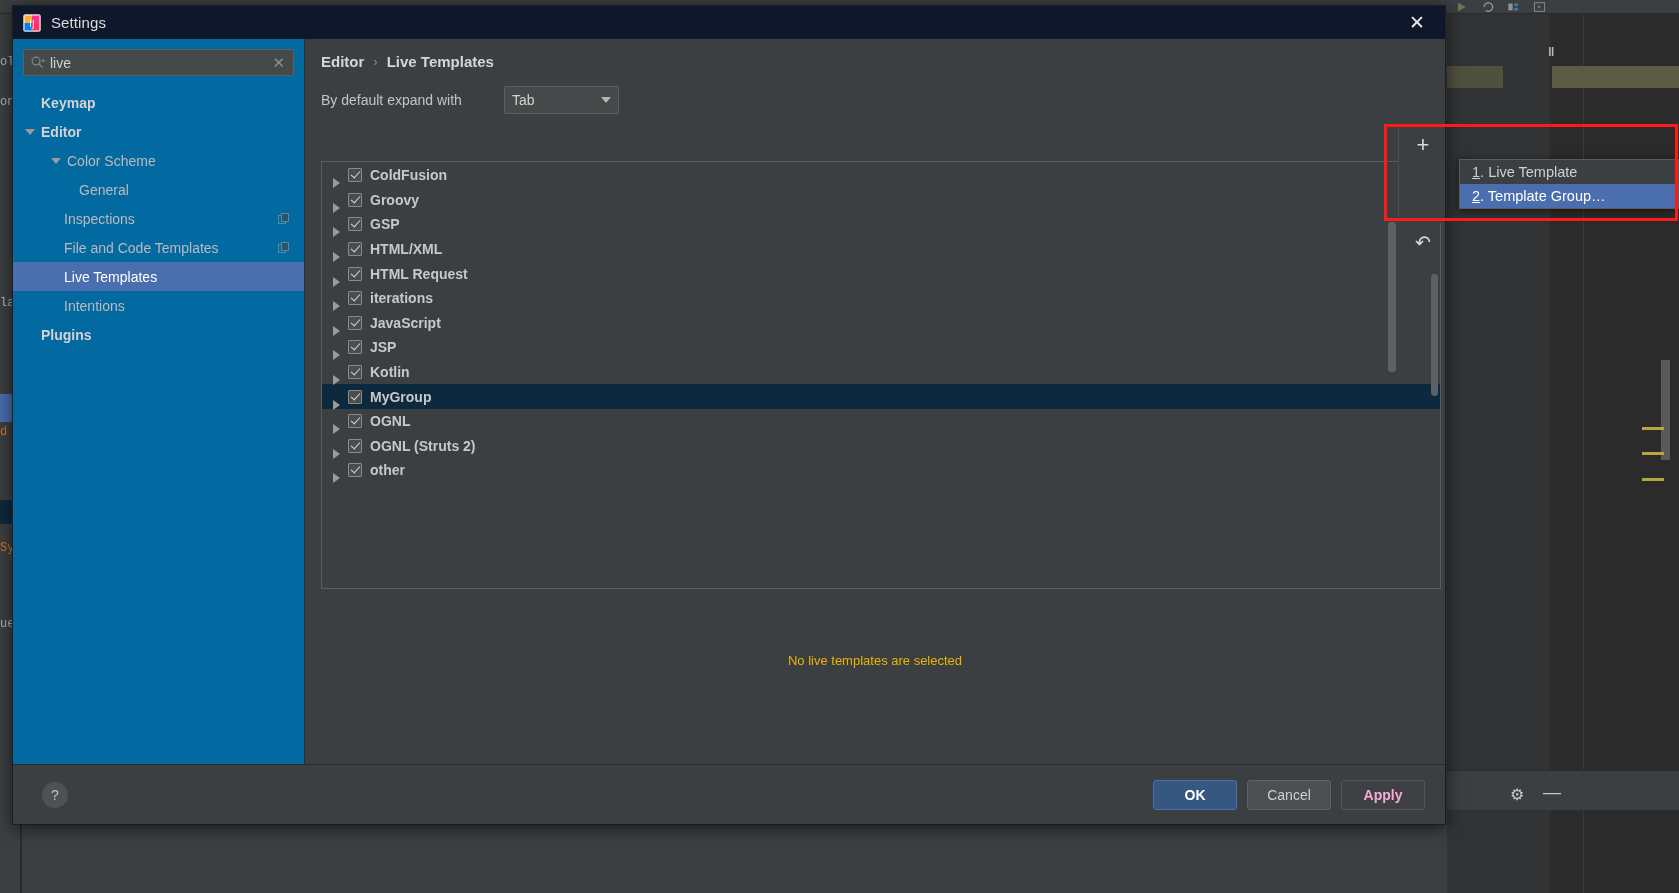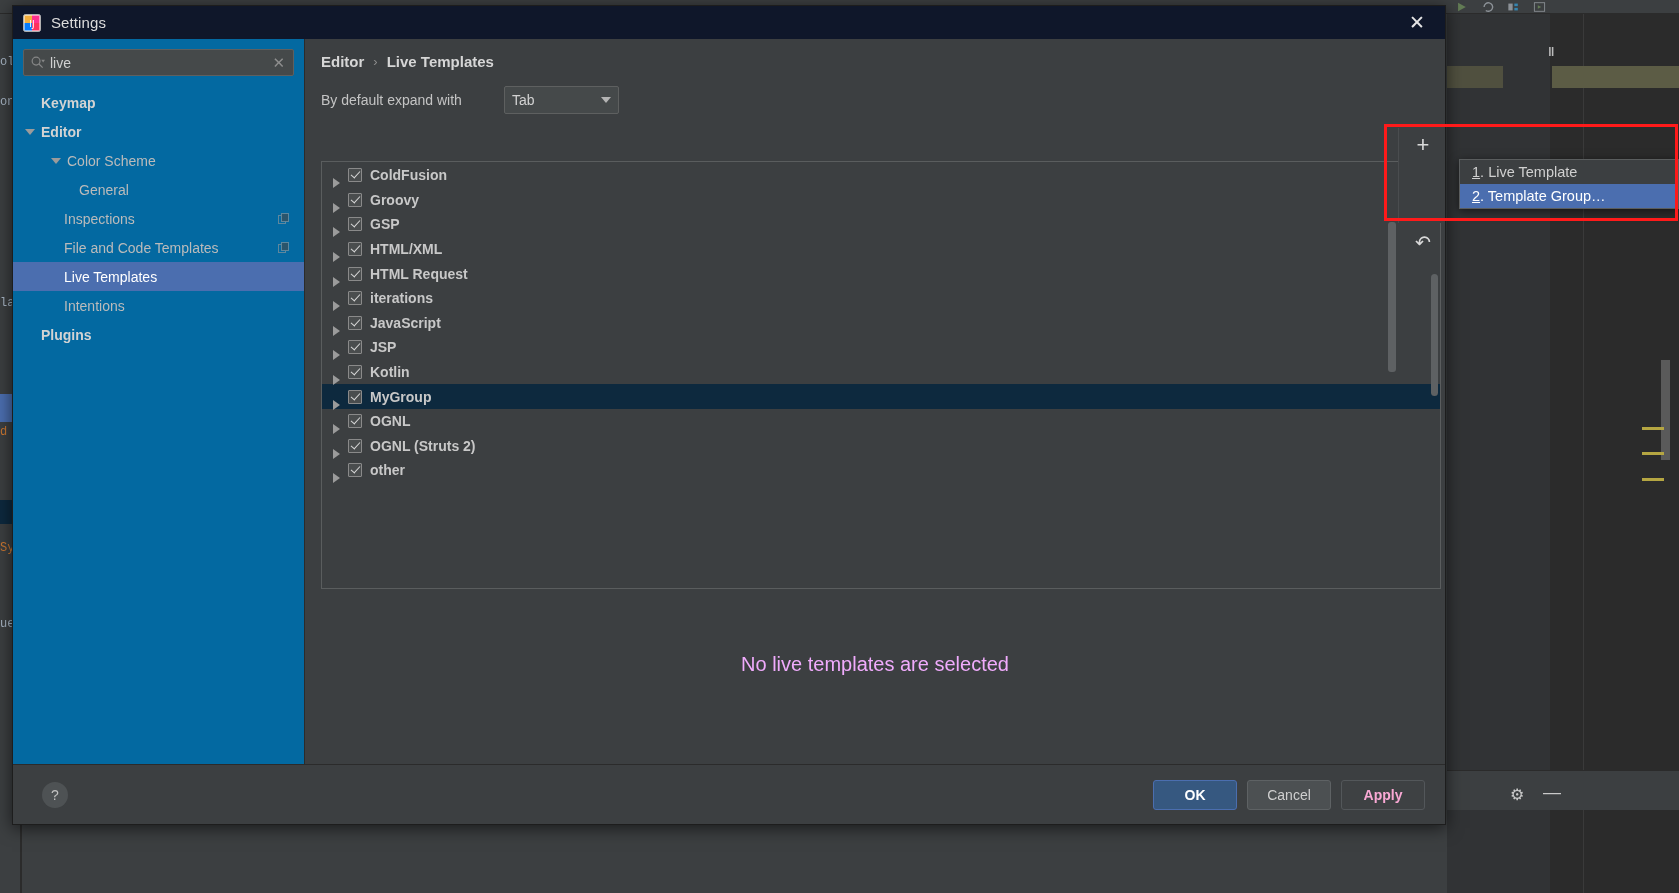--- a/index.html
+++ b/index.html
@@ -204,21 +204,21 @@
     width: 4px; height: 8px; border: solid #d8d8d8;
     border-width: 0 1.6px 1.6px 0; transform: rotate(42deg);
   }
   .list-scrollbar {
     position: absolute; right: 2px; top: 112px; width: 7px; height: 122px;
     background: #5e6163; border-radius: 4px;
   }
 
   .empty-msg {
     position: absolute; left: 0; right: 0; top: 614px;
-    text-align: center; color: #f0abfc; font-size: 20px;
+    text-align: center; color: #eab308; font-size: 13px;
   }
 
   
   .footer {
     height: 60px; flex: 0 0 60px; border-top: 1px solid #2b2b2b;
     display: flex; align-items: center; padding: 0 20px;
   }
   .help-btn {
     width: 26px; height: 26px; border-radius: 50%; background: #4e5254;
     color: #c3c3c3; display: flex; align-items: center; justify-content: center;

